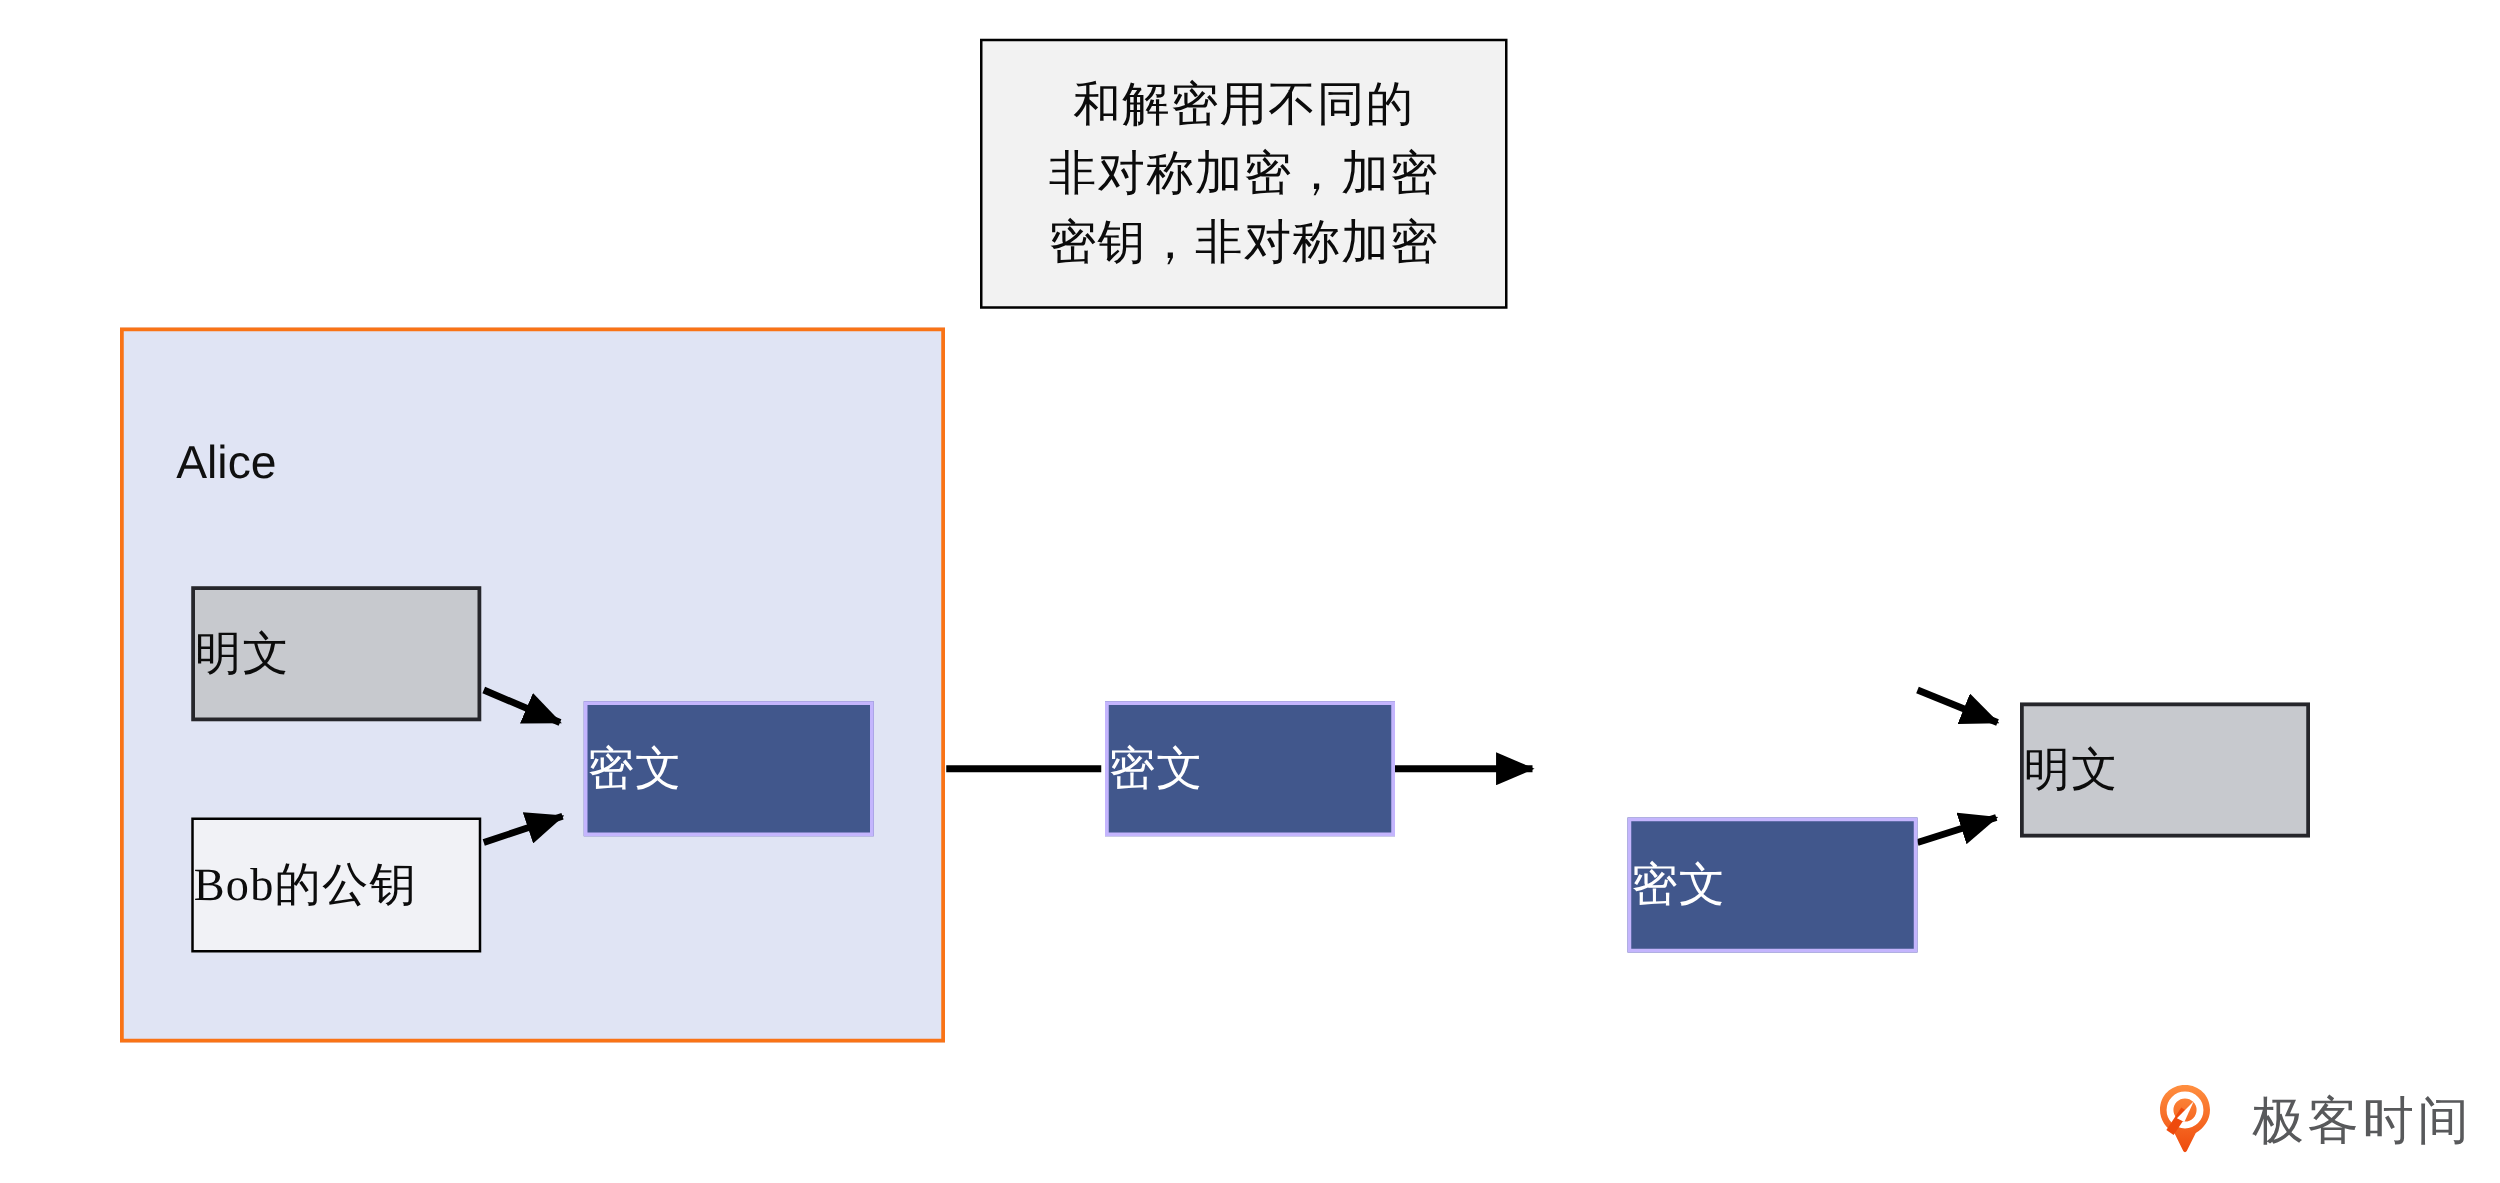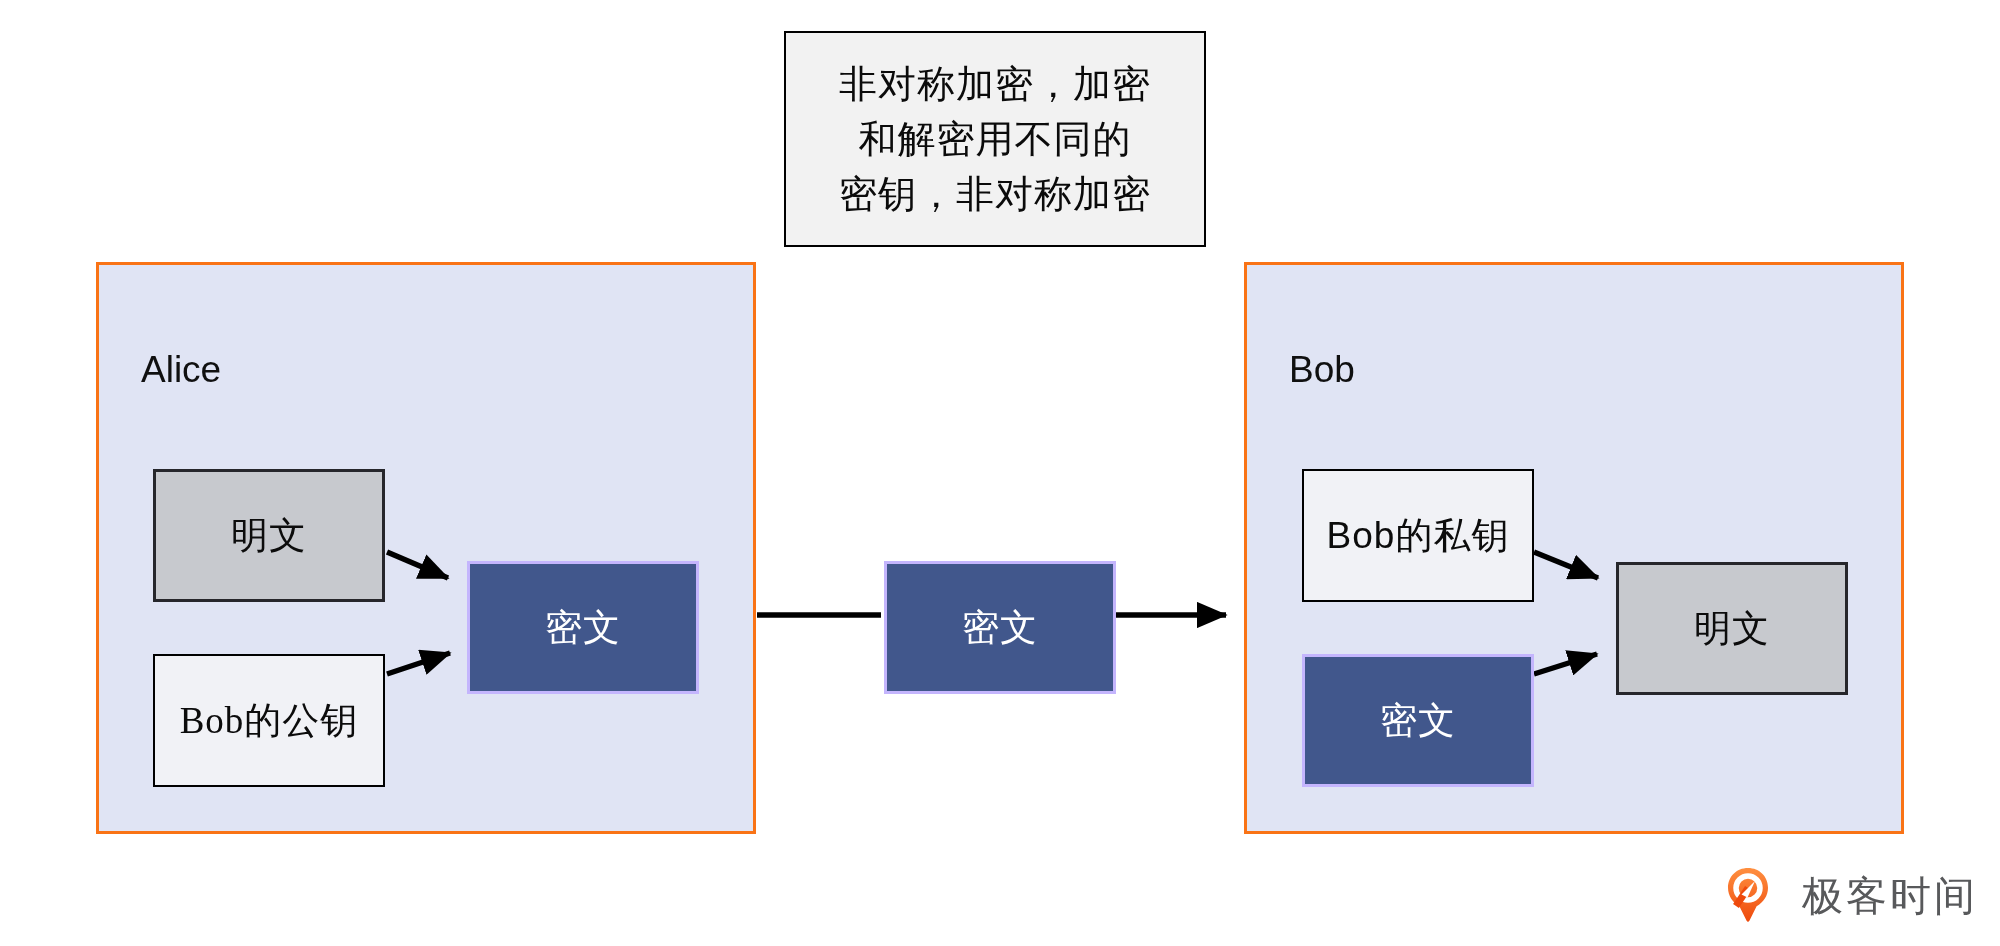--- a/index.html
+++ b/index.html
@@ -26,22 +26,22 @@
   }
   .party.alice{left:96px;}
   .party.bob{left:1244px;}
   .party-label{
     position:absolute;left:42px;top:84px;
     font-size:37px;color:#101010;
   }
 
   
   .node{
-    position:absolute;width:232px;height:133px;box-sizing:border-box;
-    display:flex;align-items:center;justify-content:center;
+    position:absolute;width:232px;height:108px;box-sizing:border-box;
+    display:flex;align-items:center;justify-content:flex-start;
     font-size:37px;letter-spacing:1px;
   }
   .node.gray {background:#c7c9ce;border:3px solid #26262b;color:#0c0c0c;}
   .node.white{background:#f1f2f6;border:2px solid #000;color:#0c0c0c;}
   .node.blue {background:#41578c;border:3px solid #c4b5fd;color:#ffffff;}
 
   .n-alice-plain {left:153px;top:469px;}
   .n-alice-pub   {left:153px;top:654px;font-family:Liberation Serif, serif;}
   .n-alice-cipher{left:467px;top:561px;}
   .n-channel     {left:884px;top:561px;}
@@ -59,32 +59,29 @@
     margin-left:32px;font-size:41px;letter-spacing:3px;
     color:#58595b;font-weight:500;line-height:60px;
   }
 </style>
 </head>
 <body>
 
 <div class="stage">
 
   <div class="note">
+    <span>和解密用不同的</span>
     <span>非对称加密，加密</span>
-    <span>和解密用不同的</span>
     <span>密钥，非对称加密</span>
   </div>
 
   <div class="party alice">
     <div class="party-label">Alice</div>
   </div>
 
-  <div class="party bob">
-    <div class="party-label">Bob</div>
-  </div>
 
   <svg class="arrows" width="2000" height="946" viewBox="0 0 2000 946">
     <defs>
       <marker id="ah" markerWidth="5.6" markerHeight="4.8" refX="5.3" refY="2.4" orient="auto">
         <path d="M0,0 L5.6,2.4 L0,4.8 Z" fill="#000"></path>
       </marker>
     </defs>
     <g stroke="#000" stroke-width="5.5" fill="none">
       <path d="M387,552 L448,578" marker-end="url(#ah)"></path>
       <path d="M387,674 L450,653" marker-end="url(#ah)"></path>
@@ -102,23 +99,20 @@
     <span>Bob的公钥</span>
   </div>
   <div class="node blue n-alice-cipher">
     <span>密文</span>
   </div>
 
   <div class="node blue n-channel">
     <span>密文</span>
   </div>
 
-  <div class="node white n-bob-priv">
-    <span>Bob的私钥</span>
-  </div>
   <div class="node blue n-bob-cipher">
     <span>密文</span>
   </div>
   <div class="node gray n-bob-plain">
     <span>明文</span>
   </div>
 
   <div class="logo">
     <svg class="logo-icon" viewBox="0 0 44 60">
       <defs>

